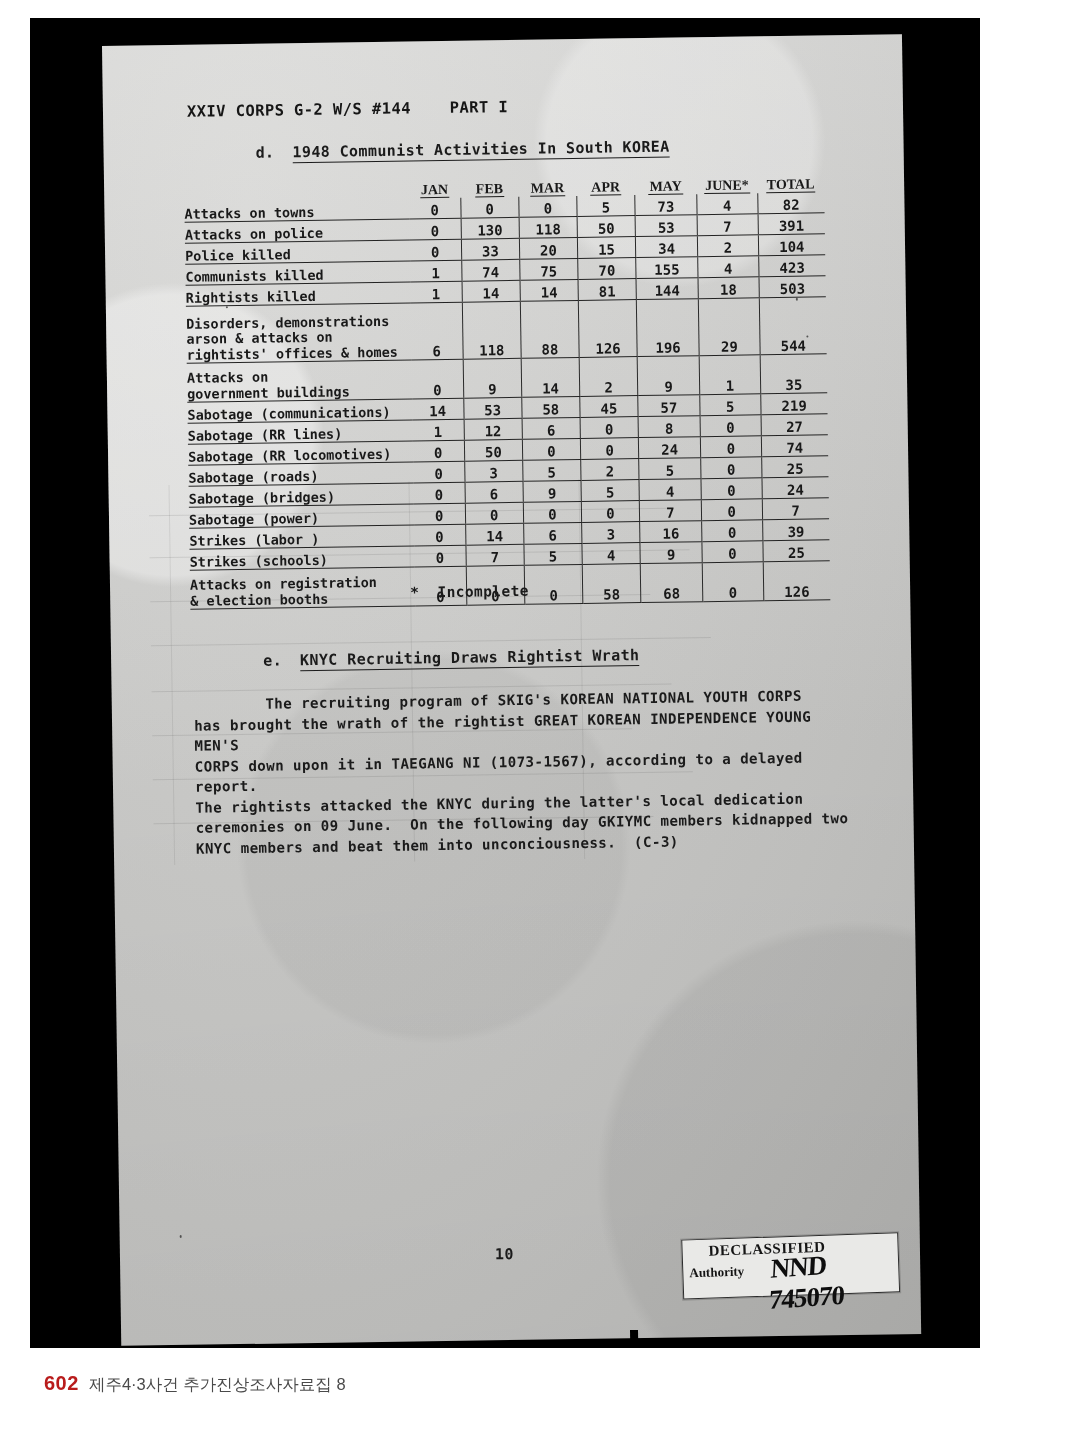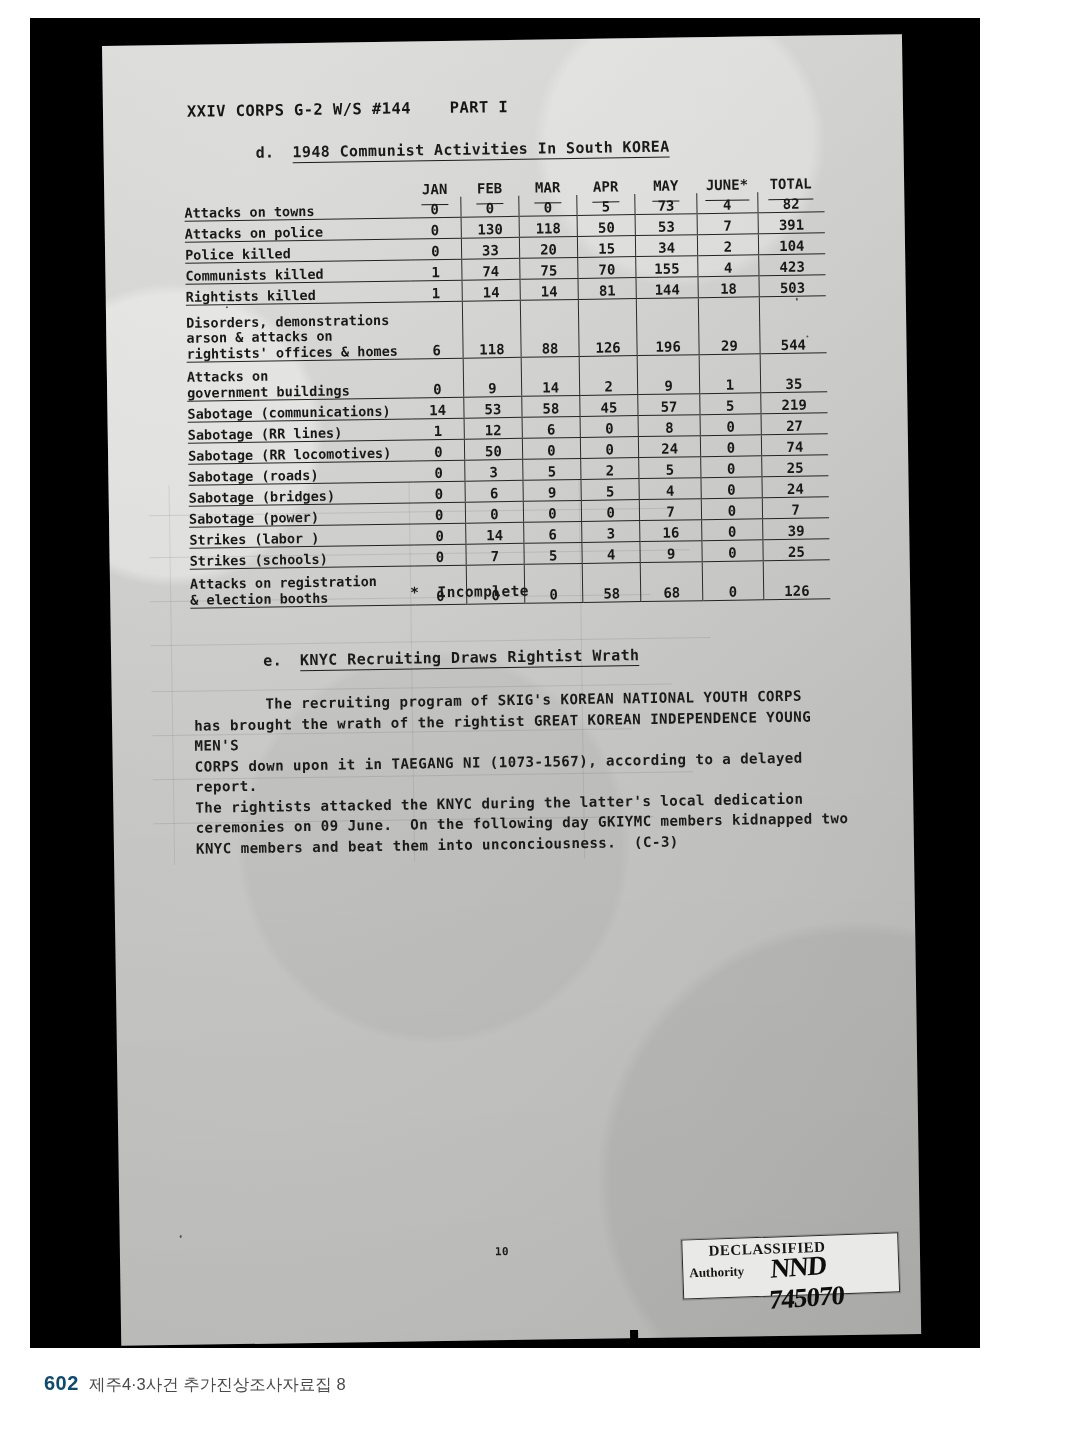--- a/index.html
+++ b/index.html
@@ -63,21 +63,21 @@
     font-size:14px;font-weight:700;color:#191919;
   }
   table.grid td,table.grid th{
     padding:0;margin:0;vertical-align:bottom;
     font-weight:700;
   }
   th.colh{
     font-size:14px;text-align:center;padding-bottom:6px;
     font-weight:700;
   }
-  th.colh span{ border-bottom:1.6px solid #1b1b1b; padding:0 1px 7px 1px; }
+  th.colh span{ border-bottom:1.6px solid #1b1b1b; padding:0 1px 0 1px;font-family:Liberation Serif, serif; }
   th.rowh-blank{ width:225px; }
 
   td.lbl{
     width:225px;text-align:left;font-size:13.5px;line-height:15.5px;
     padding-left:2px;white-space:pre;position:relative;
   }
   td.num{
     text-align:center;font-size:14px;
     border-left:1.4px solid #2a2a2a;
   }
@@ -107,21 +107,21 @@
   }
   #sec-e .ul{ border-bottom:1.5px solid #1b1b1b; padding-bottom:1px; }
 
   #para-e{
     position:absolute;left:82px;top:650px;width:660px;
     font-size:14.2px;line-height:20.5px;font-weight:700;color:#1b1b1b;
     white-space:pre-wrap;
   }
 
   #pagenum{
-    position:absolute;left:375px;top:1205px;font-size:11px;font-weight:700;
+    position:absolute;left:375px;top:1205px;font-size:15px;font-weight:700;
   }
 
   
   #stamp{
     position:absolute;left:562px;top:1200px;width:215px;height:58px;
     background:#e9e9e7;border:1.5px solid #2b2b2b;
     transform:rotate(-1.1deg);
     box-shadow:0 0 0 1px rgba(0,0,0,.18);
   }
   #stamp-title{
@@ -143,21 +143,21 @@
   .bleedvert{
     position:absolute;width:1px;background:rgba(60,60,60,.10);pointer-events:none;
   }
   .speck{ position:absolute;background:#2c2c2c;border-radius:50%;opacity:.75; }
 
   
   #caption{
     position:absolute;left:44px;top:1372px;font-family:"Liberation Sans",sans-serif;
     color:#3c3c3c;white-space:pre;
   }
-  #caption .pg{ font-size:20px;font-weight:700;color:#0c4a6e;letter-spacing:.5px; }
+  #caption .pg{ font-size:20px;font-weight:700;color:#b91c1c;letter-spacing:.5px; }
   #caption .ttl{ font-size:16.5px;font-weight:400;color:#4a4a4a;margin-left:10px; }
 </style>
 </head>
 <body>
 
 <div id="scan-plate">
 
   <div id="paper">
 
     <div class="doc">

